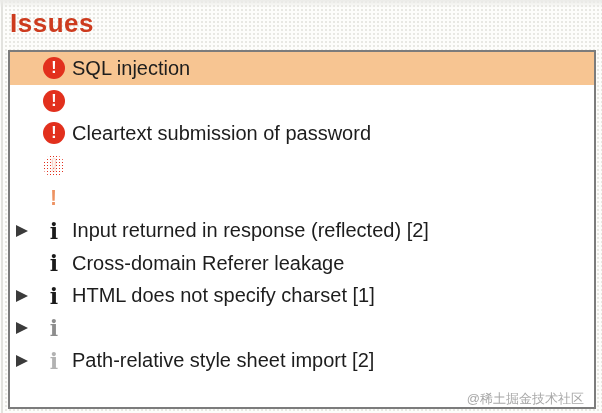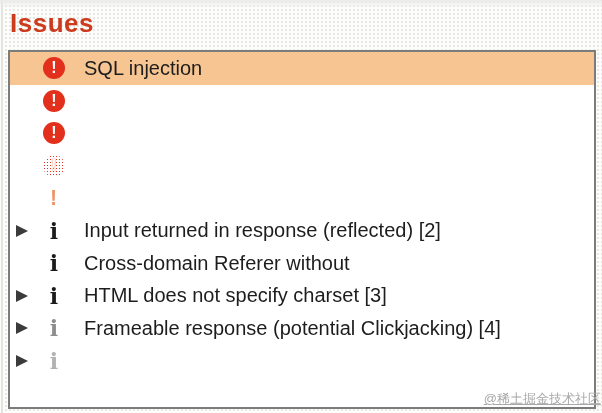--- a/index.html
+++ b/index.html
@@ -114,30 +114,29 @@
     font-weight: bold;
     font-size: 22px;
     color: #1b1b1b;
   }
   .icon-info-faded { color: #8d8d8d; }
   .icon-info-faint { color: #b2b2b2; }
   .issue-label {
     font-size: 20px;
     color: var(--text-color, #1d1d1d);
     white-space: nowrap;
-    margin-left: 14px;
+    margin-left: 2px;
   }
   .watermark {
     position: absolute;
-    right: 1px;
+    right: 18px;
     bottom: 5px;
     font-size: 13px;
     color: #a8a8a8;
     z-index: 5;
-    text-decoration: underline;
   }
 </style>
 </head>
 <body>
 
 <div class="left-edge"></div>
 <div class="top-shade"></div>
 
 <div class="page-title">Issues</div>
 
@@ -161,20 +160,21 @@
           <span class="icon-severity-high">!</span>
         </span>
       </div>
       <div class="issue-row">
         <span class="arrow-slot">
           <span class="tri" style="visibility: hidden;"></span>
         </span>
         <span class="icon-slot">
           <span class="icon-severity-high">!</span>
         </span>
+        <span class="issue-label">Cleartext submission of password</span>
       </div>
       <div class="issue-row">
         <span class="arrow-slot">
           <span class="tri" style="visibility: hidden;"></span>
         </span>
         <span class="icon-slot">
           <span class="icon-severity-high-faded">!</span>
         </span>
       </div>
       <div class="issue-row">
@@ -194,44 +194,44 @@
         </span>
         <span class="issue-label">Input returned in response (reflected) [2]</span>
       </div>
       <div class="issue-row">
         <span class="arrow-slot">
           <span class="tri" style="visibility: hidden;"></span>
         </span>
         <span class="icon-slot">
           <span class="icon-info">i</span>
         </span>
-        <span class="issue-label">Cross-domain Referer without</span>
+        <span class="issue-label">Cross-domain Referer leakage</span>
       </div>
       <div class="issue-row">
         <span class="arrow-slot">
           <span class="tri"></span>
         </span>
         <span class="icon-slot">
           <span class="icon-info">i</span>
         </span>
-        <span class="issue-label">HTML does not specify charset [3]</span>
+        <span class="issue-label">HTML does not specify charset [1]</span>
       </div>
       <div class="issue-row">
         <span class="arrow-slot">
           <span class="tri"></span>
         </span>
         <span class="icon-slot">
           <span class="icon-info-faded">i</span>
         </span>
-        <span class="issue-label">Frameable response (potential Clickjacking) [4]</span>
       </div>
       <div class="issue-row">
         <span class="arrow-slot">
           <span class="tri"></span>
         </span>
         <span class="icon-slot">
           <span class="icon-info-faint">i</span>
         </span>
+        <span class="issue-label">Path-relative style sheet import [2]</span>
       </div>
     </div>
 </div>
 
 <div class="watermark">@稀土掘金技术社区</div>
 
 </body></html>

